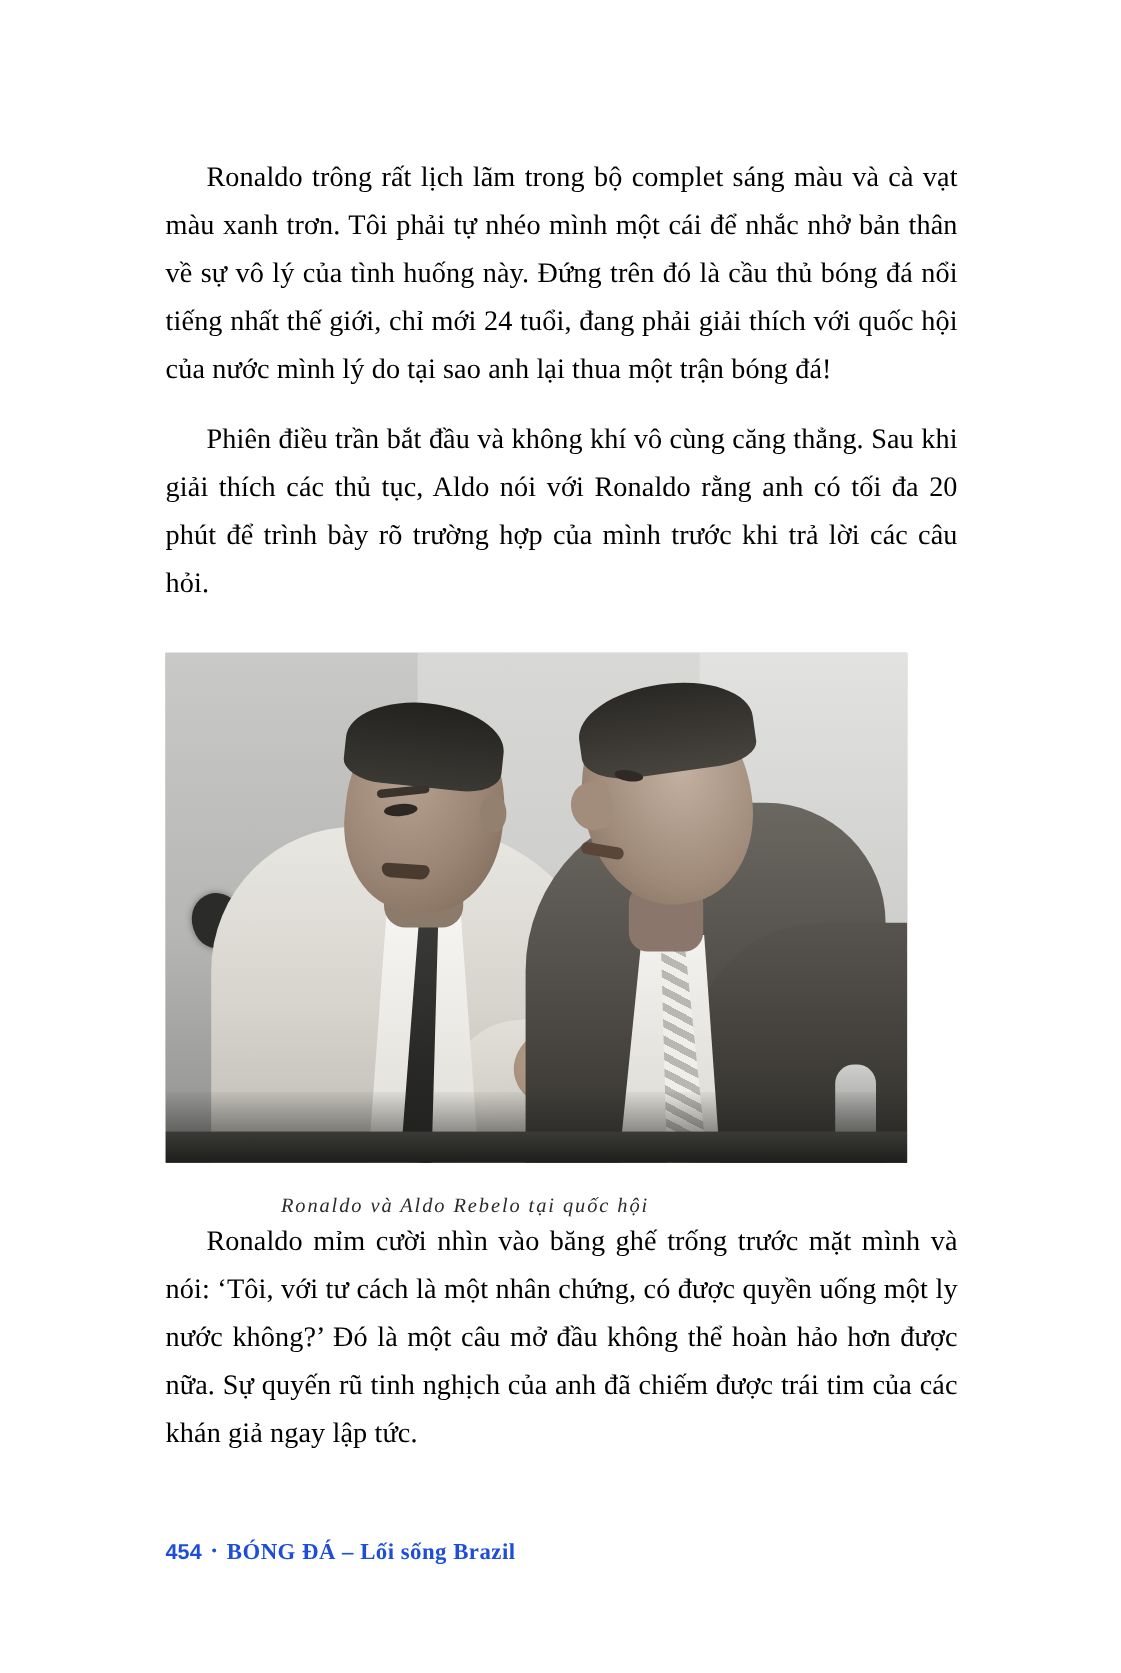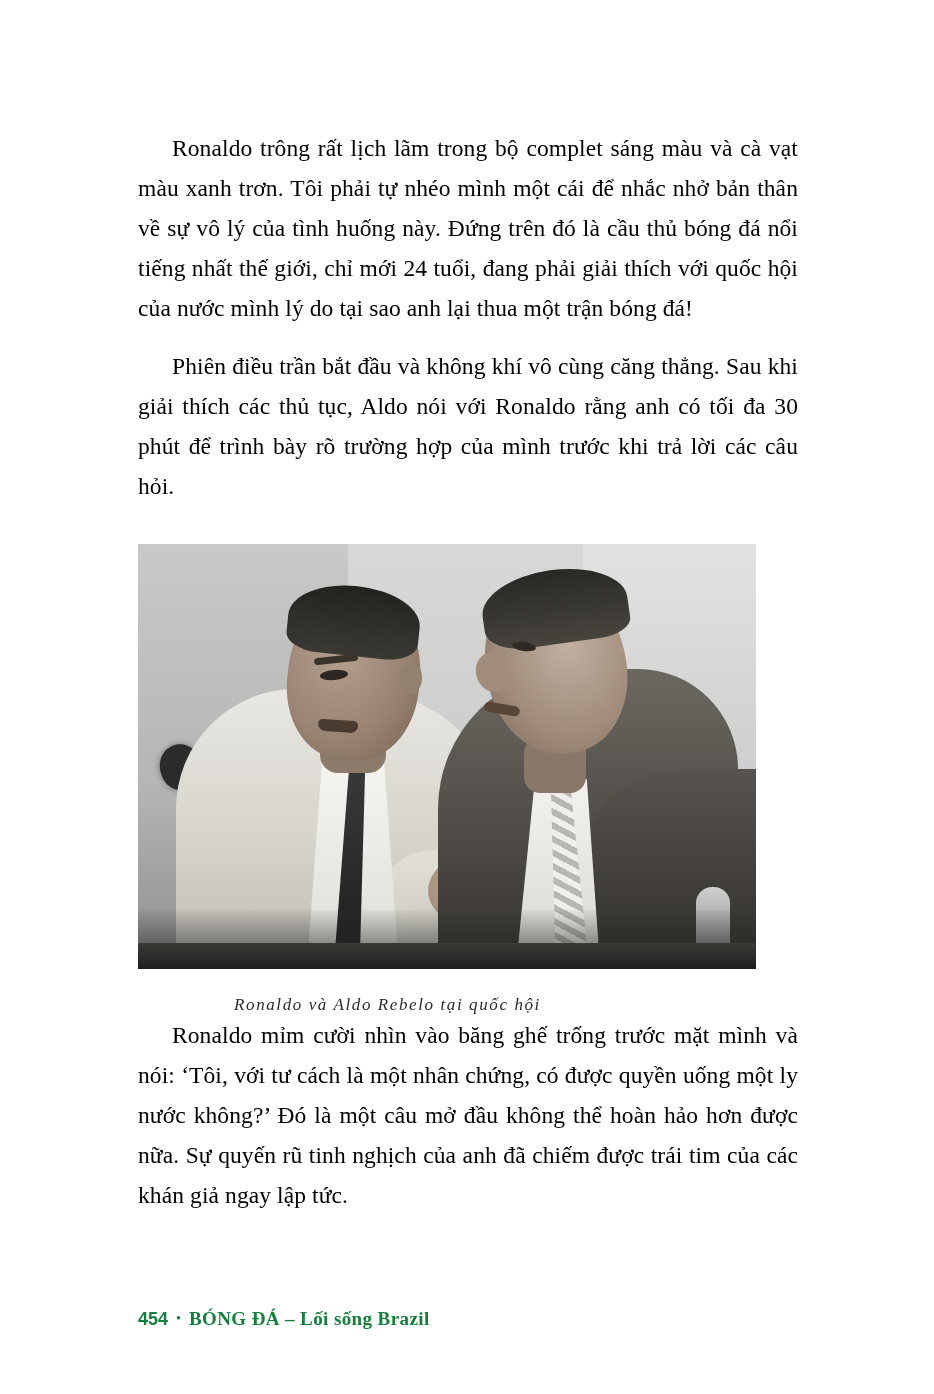--- a/index.html
+++ b/index.html
@@ -280,23 +280,23 @@
     letter-spacing: 1.6px;
     color: #2a2a2a;
     font-family: "Liberation Serif", serif;
   }
   .after-fig {
     margin-top: 36px;
   }
   .footer {
     position: absolute;
     left: 138px;
-    bottom: 64px;
+    bottom: 89px;
     font-size: 19px;
-    color: #15803d;
+    color: #1d4ed8;
   }
   .footer .pg {
     font-family: "Liberation Sans", sans-serif;
     font-weight: bold;
     font-size: 18px;
   }
   .footer .sep {
     margin: 0 8px;
     font-size: 14px;
     vertical-align: 2px;
@@ -308,21 +308,21 @@
   }
 </style>
 </head>
 <body>
 
 <div class="page">
 
   <div class="content">
 
     <p class="body-par">Ronaldo trông rất lịch lãm trong bộ complet sáng màu và cà vạt màu xanh trơn. Tôi phải tự nhéo mình một cái để nhắc nhở bản thân về sự vô lý của tình huống này. Đứng trên đó là cầu thủ bóng đá nổi tiếng nhất thế giới, chỉ mới 24 tuổi, đang phải giải thích với quốc hội của nước mình lý do tại sao anh lại thua một trận bóng đá!</p>
-    <p class="body-par">Phiên điều trần bắt đầu và không khí vô cùng căng thẳng. Sau khi giải thích các thủ tục, Aldo nói với Ronaldo rằng anh có tối đa 30 phút để trình bày rõ trường hợp của mình trước khi trả lời các câu hỏi.</p>
+    <p class="body-par">Phiên điều trần bắt đầu và không khí vô cùng căng thẳng. Sau khi giải thích các thủ tục, Aldo nói với Ronaldo rằng anh có tối đa 20 phút để trình bày rõ trường hợp của mình trước khi trả lời các câu hỏi.</p>
 
     <div class="figure">
       <div class="photo">
         <div class="ph-bg"></div>
         <div class="ph-wall-left"></div>
         <div class="ph-wall-right"></div>
 
         <div class="mic-head"></div>
         <div class="mic-stem"></div>
 

